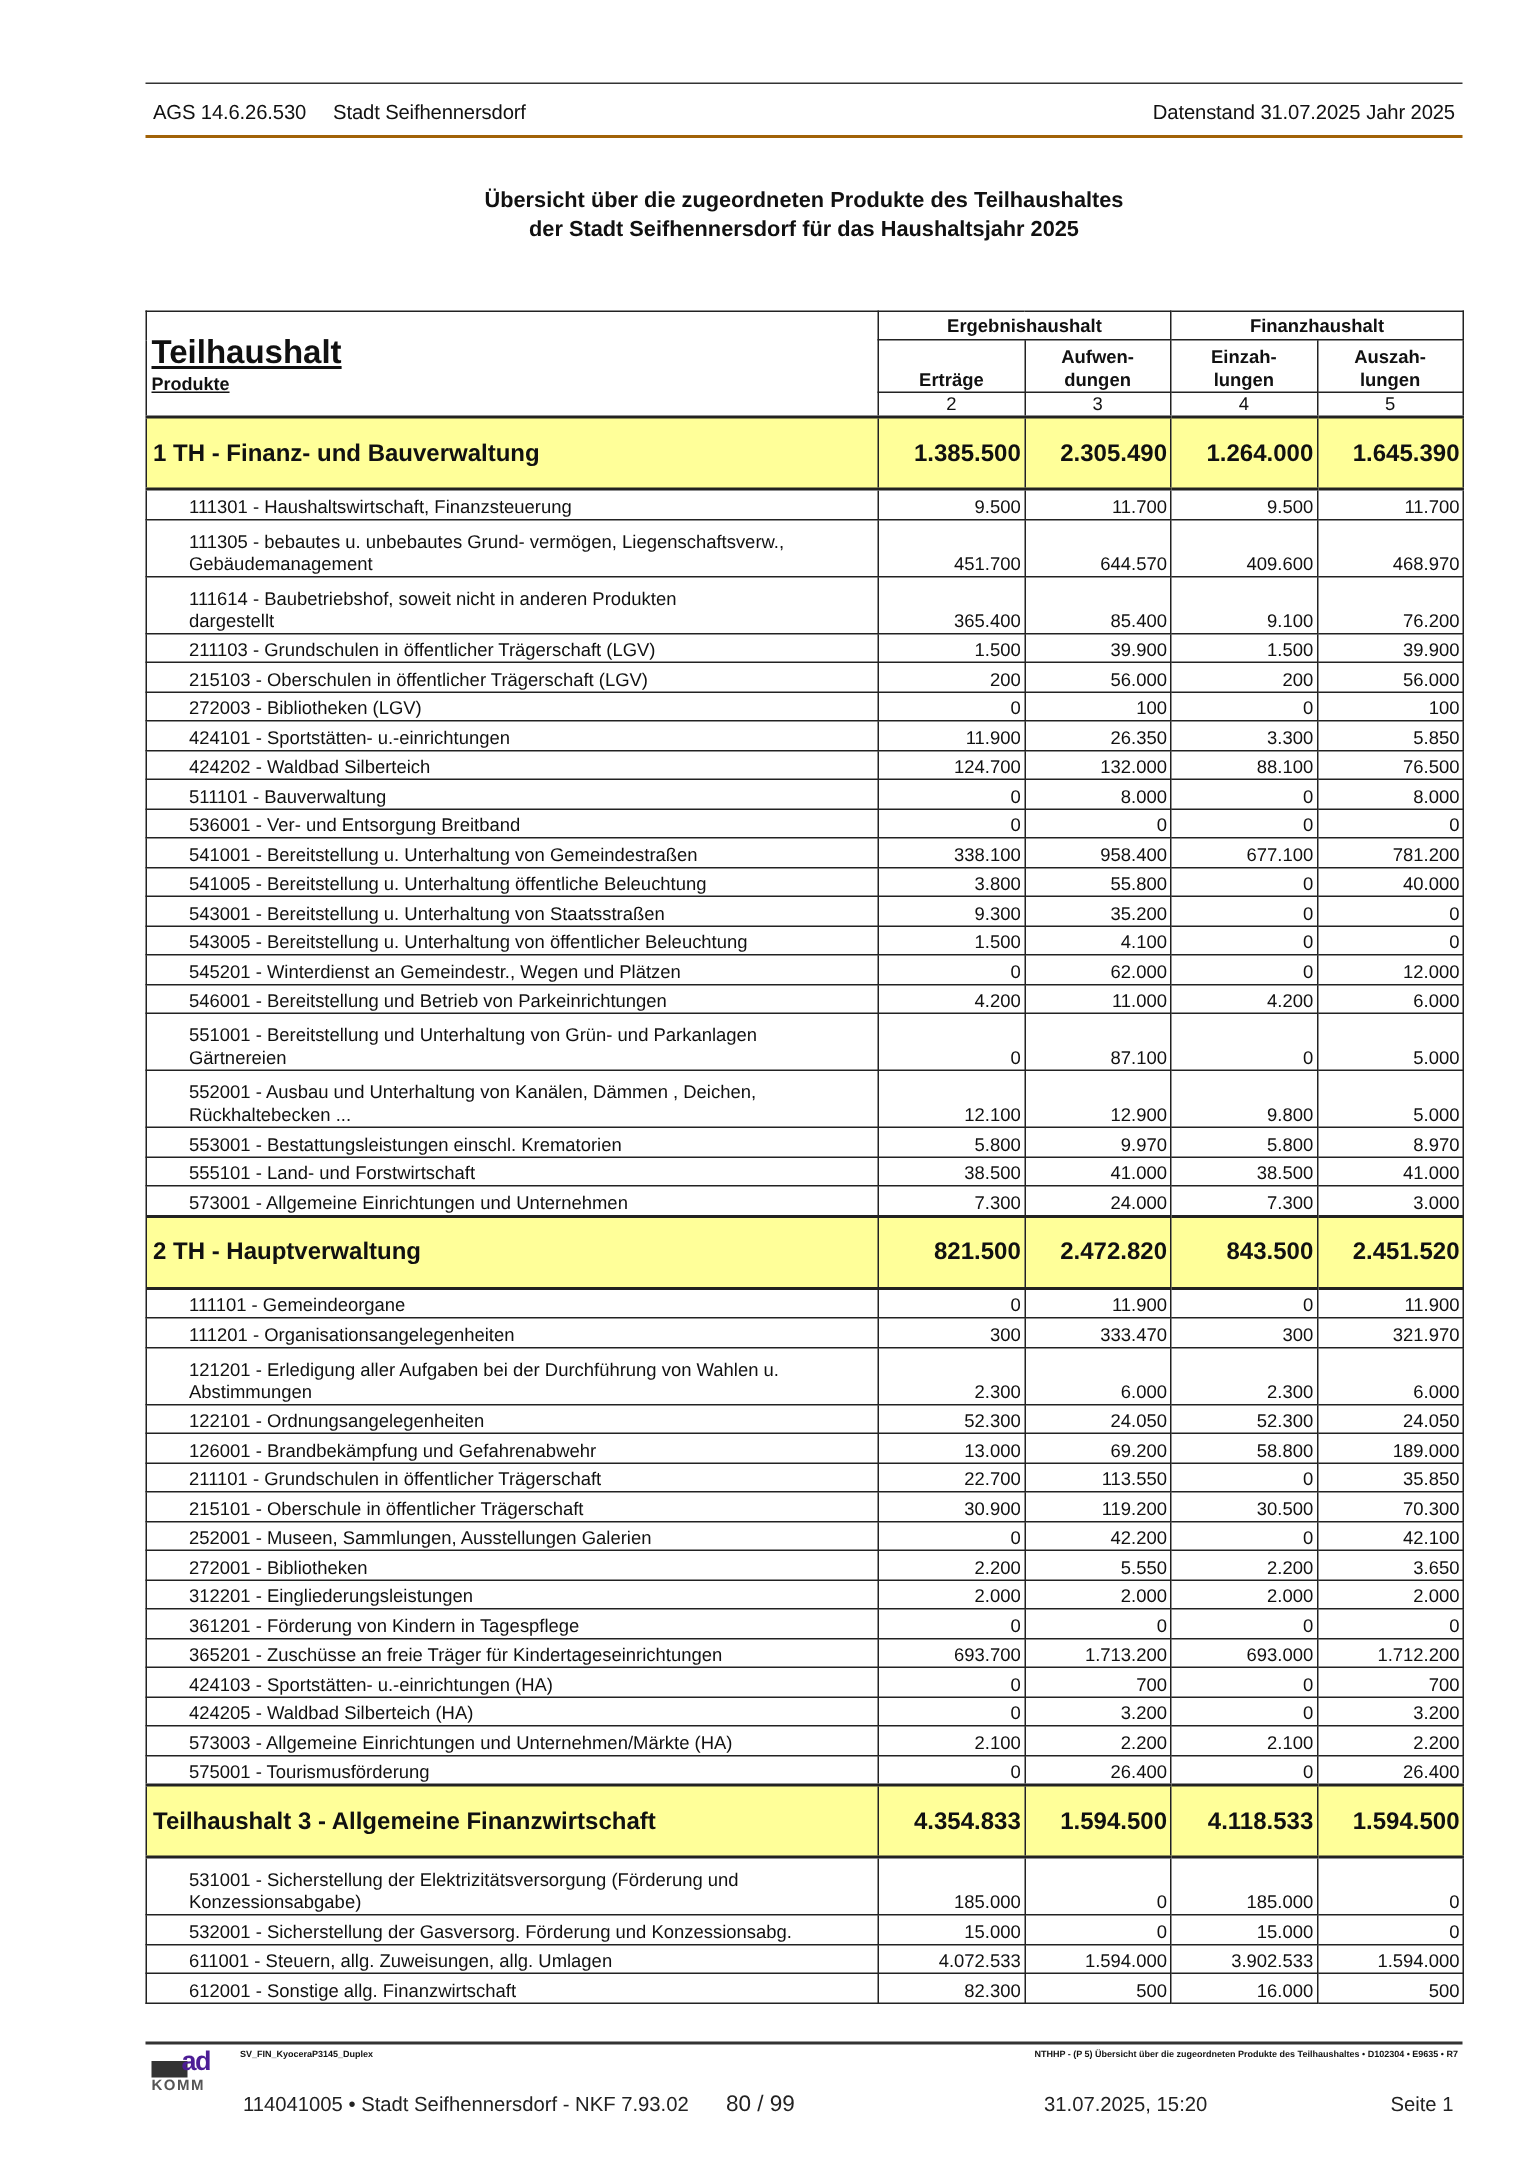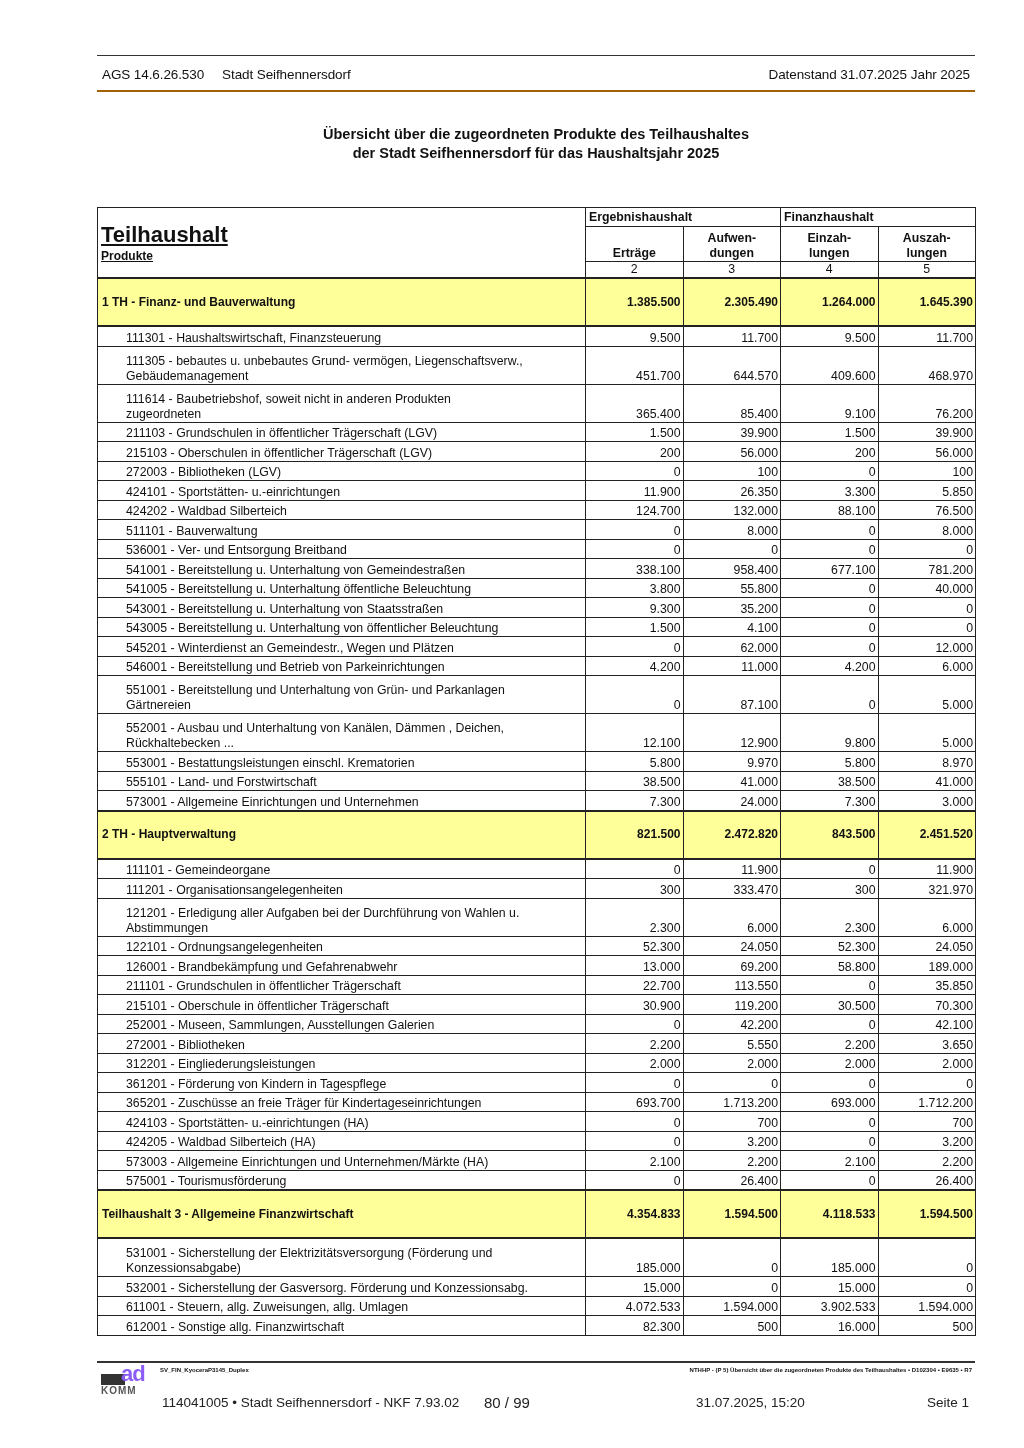--- a/index.html
+++ b/index.html
@@ -10,34 +10,34 @@
   .ph-right { position: absolute; right: 5px; top: 11px; font-size: 13.5px; letter-spacing: -0.1px; }
   .ph-right span { margin-left: 4px; }
   .title-block { position: absolute; left: 97px; top: 125px; width: 878px; text-align: center; font-weight: bold; font-size: 14.5px; line-height: 19px; }
   table.main { position: absolute; left: 97px; top: 207px; width: 879px; border-collapse: collapse; table-layout: fixed; }
   table.main td { border: 1px solid #222; padding: 0 3px; font-size: 12.3px; line-height: 15px; vertical-align: bottom; }
   col.c-desc { width: 488px; }
   col.c-num { width: 97.5px; }
   .hdr-title-cell { vertical-align: top !important; border-bottom: 1px solid #222; text-decoration: underline; }
   .hdr-title { font-size: 22px; font-weight: bold; margin-top: 15px; line-height: 24px; }
   .hdr-sub { font-size: 12px; font-weight: bold; margin-top: 2px; }
-  .grp { text-align: left; font-weight: bold; font-size: 12.5px; height: 18px; vertical-align: middle !important; }
+  .grp { text-align: center; font-weight: bold; font-size: 12.5px; height: 18px; vertical-align: middle !important; }
   .colhdr { text-align: center; font-weight: bold; font-size: 12.5px; line-height: 16px; height: 34px; }
   .colnum { text-align: center; font-size: 9px; height: 13px; line-height: 12px; vertical-align: middle !important; }
-  tr.section td { background: #ffff99; font-weight: bold; height: 46px; vertical-align: middle; font-size: 12px; border-top: 2px solid #222; border-bottom: 2px solid #222; }
+  tr.section td { background: #ffff99; font-weight: bold; height: 46px; vertical-align: middle; font-size: 16px; border-top: 2px solid #222; border-bottom: 2px solid #222; }
   tr.section td.desc { padding-left: 4px; }
   tr.item td { height: 18.5px; }
   tr.item.two td { height: 37px; }
   tr.item td.desc { padding-left: 28px; }
   td.num { text-align: right; padding-right: 2px !important; }
   .footer-rule { position: absolute; left: 97px; top: 1361px; width: 878px; border-top: 2px solid #333; }
   .logo { position: absolute; left: 101px; top: 1368px; width: 56px; height: 28px; }
   .logo-ad { position: absolute; left: 0; top: 0; width: 54px; height: 17px; }
   .logo-bar { position: absolute; left: 0; top: 6px; width: 24px; height: 11px; background: #333; }
-  .logo-a { position: absolute; left: 20px; top: -6px; font-size: 22px; font-weight: bold; color: #8b5cf6; letter-spacing: -1px; line-height: 24px; }
+  .logo-a { position: absolute; left: 20px; top: -6px; font-size: 18px; font-weight: bold; color: #4c1d95; letter-spacing: -1px; line-height: 24px; }
   .logo-komm { position: absolute; left: 0; top: 17px; font-size: 10px; font-weight: bold; color: #555; letter-spacing: 1px; }
   .printer { position: absolute; left: 160px; top: 1367px; font-size: 6px; font-weight: bold; }
   .report-id { position: absolute; right: 52px; top: 1367px; font-size: 6px; font-weight: bold; }
   .ft-line { position: absolute; top: 1395px; font-size: 13.5px; color: #222; }
   .ft-left { left: 162px; }
   .ft-page { left: 484px; font-size: 15px; top: 1394px; }
   .ft-date { left: 696px; }
   .ft-seite { right: 55px; }
 </style>
 </head>
@@ -122,21 +122,21 @@
           <div>Gebäudemanagement</div>
         </td>
         <td class="num">451.700</td>
         <td class="num">644.570</td>
         <td class="num">409.600</td>
         <td class="num">468.970</td>
       </tr>
       <tr class="item two">
         <td class="desc">
           <div>111614 - Baubetriebshof, soweit nicht in anderen Produkten</div>
-          <div>zugeordneten</div>
+          <div>dargestellt</div>
         </td>
         <td class="num">365.400</td>
         <td class="num">85.400</td>
         <td class="num">9.100</td>
         <td class="num">76.200</td>
       </tr>
       <tr class="item">
         <td class="desc">
           <div>211103 - Grundschulen in öffentlicher Trägerschaft (LGV)</div>
         </td>

